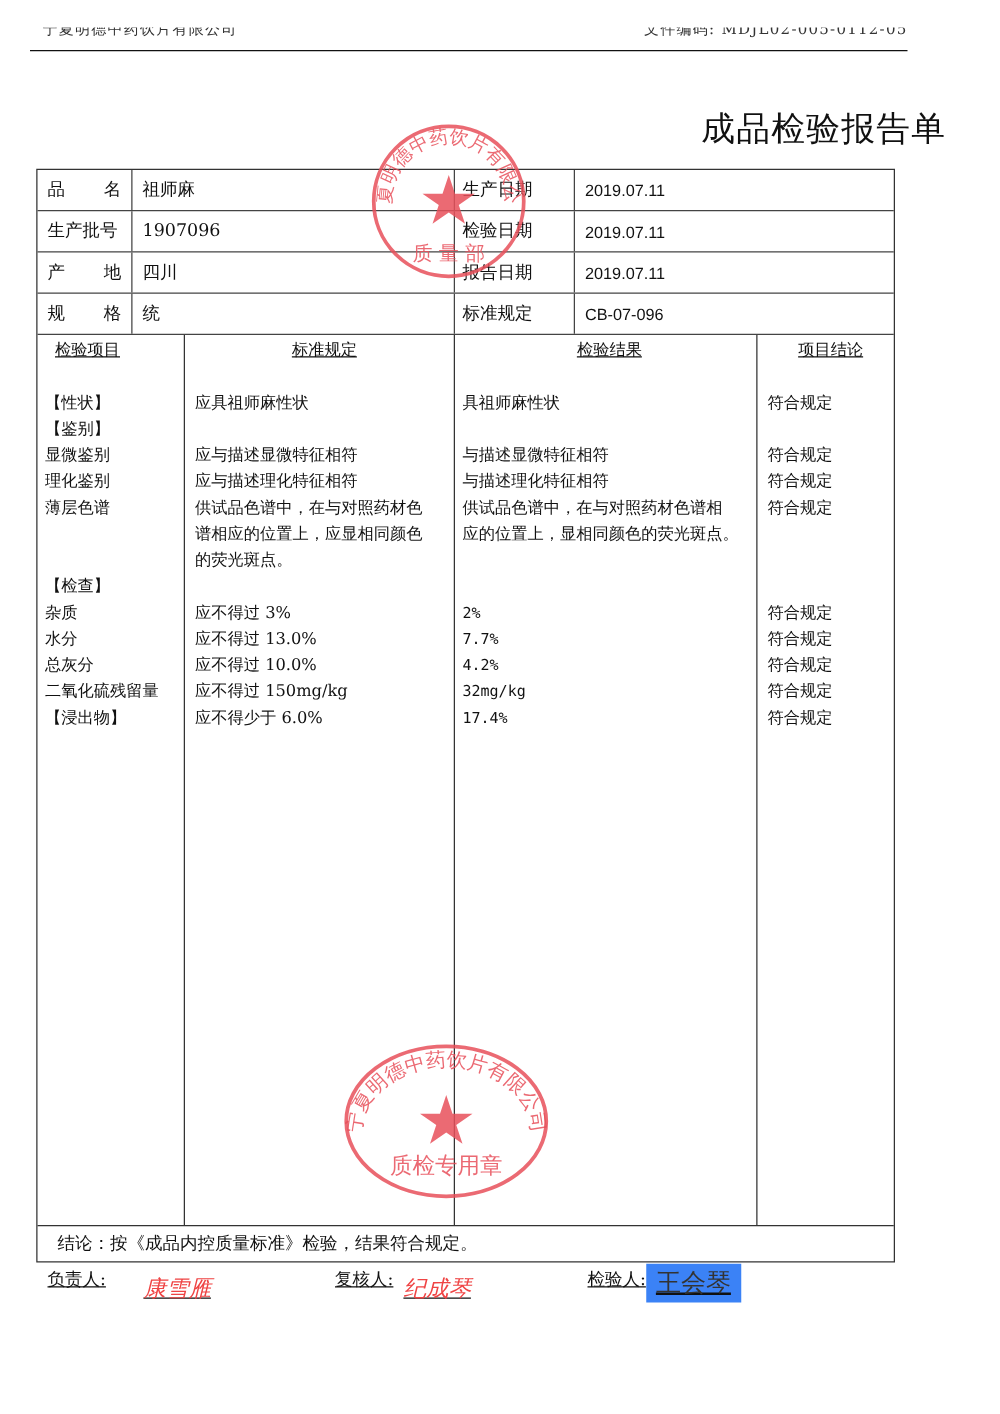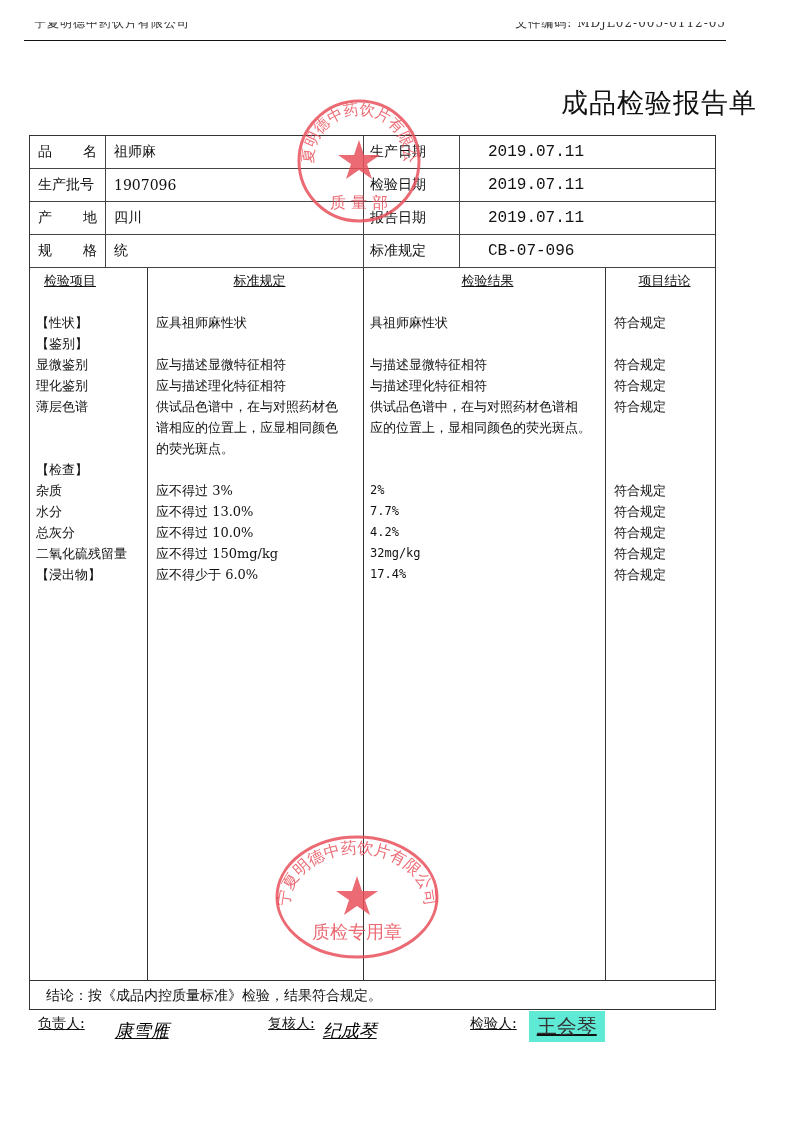--- a/index.html
+++ b/index.html
@@ -12,38 +12,38 @@
   .hdr .r { right: 0; }
   .title { position: absolute; top: 85px; left: 0; width: 717px; text-align: right;
            font-size: 27px; font-family: Liberation Mono, monospace; letter-spacing: 1px; margin-left: 40px; }
   .tbl { position: absolute; left: 29px; top: 135px; width: 685px; border: 1.2px solid #333; }
   .info-row { display: flex; height: 32px; border-bottom: 1px solid #444; font-size: 14px; }
   .info-row > div { display: flex; align-items: center; }
   .c1 { width: 76px; border-right: 1px solid #444; padding-left: 8px; box-sizing: border-box; }
   .c1.spread { justify-content: space-between; padding-right: 8px; }
   .c2 { width: 258px; border-right: 1px solid #444; padding-left: 8px; box-sizing: border-box; }
   .c3 { width: 96px; border-right: 1px solid #444; padding-left: 6px; box-sizing: border-box; }
-  .c4 { flex: 1; padding-left: 8px; font-family: Liberation Mono, monospace; font-size: 16px; margin-left: 20px; }
+  .c4 { flex: 1; padding-left: 8px; font-family: Liberation Sans, sans-serif; font-size: 13px; }
   .body { display: flex; height: 712px; border-bottom: 1px solid #333; font-size: 13px; }
   .col { box-sizing: border-box; border-right: 1px solid #333; padding-top: 2px; }
   .col:last-child { border-right: none; }
   .colA { width: 118px; padding-left: 6px; }
   .colB { width: 216px; padding-left: 8px; }
   .colC { width: 242px; padding-left: 6px; }
   .colD { flex: 1; padding-left: 8px; }
   .colh { text-decoration: underline; text-align: center; height: 21px; line-height: 21px; }
   .colA .colh { text-align: left; padding-left: 8px; }
   .line { height: 21px; line-height: 21px; white-space: nowrap; }
   .gap { height: 21px; }
   .mono { font-family: "DejaVu Sans Mono", "Liberation Mono", monospace; font-size: 12px; }
   .concl { height: 28px; line-height: 28px; padding-left: 16px; font-size: 14px; }
   .signs { position: absolute; top: 1015px; left: 38px; width: 690px; font-size: 14px; }
   .sign { position: absolute; top: 0; display: flex; align-items: flex-start; text-decoration: underline; }
-  .sig { font-family: "DejaVu Serif", serif; font-style: italic; color: #000000; font-size: 18px; margin-left: 30px; margin-top: 4px; }
-  .sig.box { background: #5eead4; padding: 2px 8px; font-style: normal; color:#333; font-size: 20px; margin-left: 12px; margin-top: -4px; }
+  .sig { font-family: "DejaVu Serif", serif; font-style: italic; color: #ef4444; font-size: 18px; margin-left: 30px; margin-top: 4px; }
+  .sig.box { background: #3b82f6; padding: 2px 8px; font-style: normal; color:#333; font-size: 20px; margin-left: 0; margin-top: -4px; }
   .stamp { position: absolute; pointer-events: none; }
 </style>
 </head>
 <body>
 
 <div class="hdr">
   <span class="l">宁夏明德中药饮片有限公司</span>
   <span class="r">文件编码: MDJL02-005-0112-05</span>
 </div>
 

